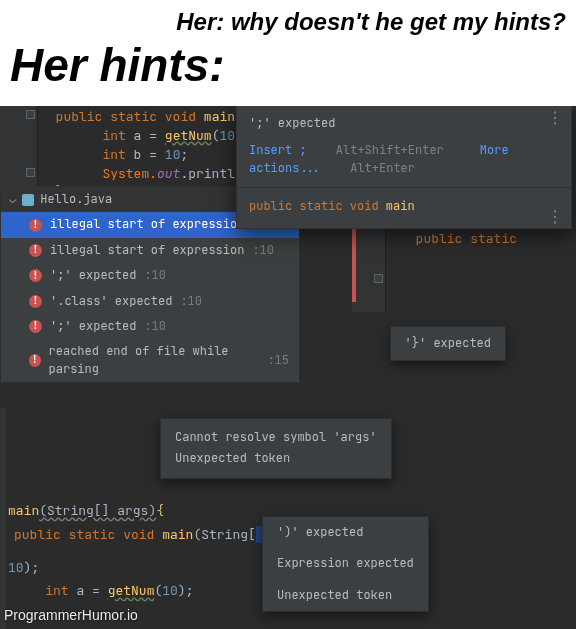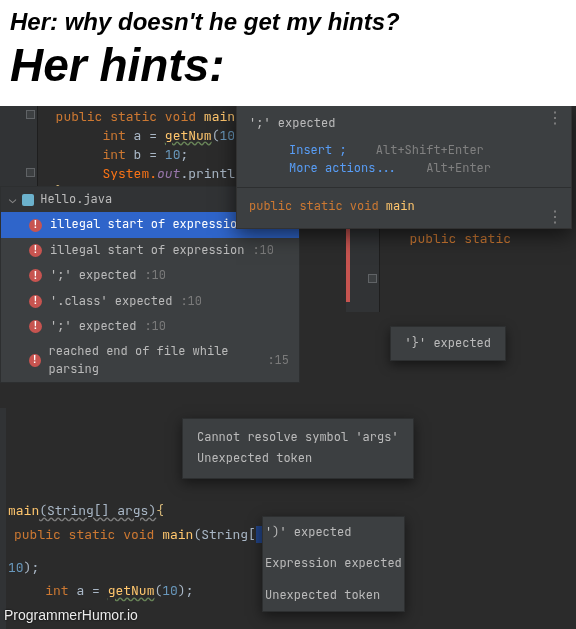--- a/index.html
+++ b/index.html
@@ -11,21 +11,21 @@
     overflow: hidden;
     position: relative;
   }
   .caption {
     background: #fff;
     padding: 8px 10px 4px 10px;
     font-style: italic;
     font-weight: bold;
     color: #000;
   }
-  .caption-line1 { font-size: 24px; line-height: 1.2; }
+  .caption-line1 { font-size: 24px; line-height: 1.2; text-align: right; }
   .caption-line2 { font-size: 46px; line-height: 1.15; margin-top: 2px; }
   .ide-area {
     position: absolute;
     left: 0; right: 0; top: 106px; bottom: 0;
     background: #2b2b2b;
     font-family: "JetBrains Mono", "Consolas", "DejaVu Sans Mono", monospace;
     font-size: 13px;
     line-height: 1.45;
     color: #a9b7c6;
     overflow: hidden;
@@ -64,21 +64,21 @@
     width: 336px;
     background: #3c3f41;
     border: 1px solid #323232;
     box-shadow: 0 6px 20px rgba(0,0,0,0.6);
     font-size: 12px;
     color: #bbbbbb;
     z-index: 50;
   }
   .popup-hint .hint-top { padding: 10px 34px 6px 12px; color: #bbbbbb; }
   .popup-hint .hint-actions { padding: 4px 12px 10px 12px; }
-  .popup-hint .hint-actions .link { color: #589df6; cursor: pointer; margin-left: 40px; }
+  .popup-hint .hint-actions .link { color: #589df6; cursor: pointer; }
   .popup-hint .hint-actions .shortcut { color: #808080; margin-left: 22px; }
   .popup-hint .hint-sep { border-top: 1px solid #2d2f30; }
   .popup-hint .hint-preview { padding: 10px 12px 12px 12px; font-family: inherit; white-space: pre; }
   .popup-hint .dots { position: absolute; right: 8px; top: 8px; color: #888; font-size: 16px; line-height: 10px; cursor: pointer; }
   .popup-hint .dots2 { position: absolute; right: 8px; bottom: 6px; color: #888; font-size: 16px; line-height: 10px; cursor: pointer; }
 
   
   .problems {
     position: absolute; left: 0; top: 80px;
     width: 300px;
@@ -107,21 +107,21 @@
   .err-icon {
     width: 13px; height: 13px; border-radius: 50%;
     background: #c75450; color: #fff; font-size: 10px;
     display: inline-flex; align-items: center; justify-content: center;
     font-family: sans-serif; font-weight: bold;
   }
   .problems .loc { color: #7a7a7a; }
 
   
   .code-mid {
-    position: absolute; right: 8px; top: 86px;
+    position: absolute; right: 2px; top: 86px;
     width: 222px; height: 120px;
     background: #2b2b2b;
     white-space: pre;
     overflow: hidden;
     z-index: 25;
   }
   .code-mid .line { padding-left: 10px; }
   .mini-gutter {
     position: absolute; left: 0; top: 0; bottom: 0; width: 34px;
     background: #313335; border-right: 1px solid #1e1e1e;
@@ -156,21 +156,21 @@
     position: absolute; left: 14px; top: 382px; white-space: pre;
     z-index: 20;
     width: 560px;
   }
 
   .tooltip-bot {
     position: absolute; background: #3c3f41; color: #bbb;
     border: 1px solid #2d2f30; box-shadow: 0 4px 12px rgba(0,0,0,.5);
     font-size: 12px; z-index: 70;
   }
-  .tooltip-bot .row { padding: 7px 2px; }
+  .tooltip-bot .row { padding: 7px 14px; }
 
   .watermark {
     position: absolute; left: 4px; bottom: 4px;
     font-family: Verdana, sans-serif; font-size: 14px;
     color: #ececec; text-shadow: 0 0 2px #000;
     z-index: 100;
   }
 </style>
 </head>
 <body>
@@ -273,21 +273,21 @@
   <div class="code-bottom1">
     <div class="gut"></div>
     <div style="padding-left:8px;">
       <div class="line"><span class="name">main</span><span class="warn-u">(String[] args)</span><span class="brace-y">{</span></div>
       <div class="line"><span class="num">10</span><span class="pun">);</span></div>
       <div class="line">&nbsp;</div>
       
     </div>
   </div>
 
-  <div class="tooltip-med" style="left:182px; top:312px;">
+  <div class="tooltip-med" style="left:160px; top:312px;">
     <div class="row">Cannot resolve symbol 'args'</div>
     <div class="row">Unexpected token</div>
   </div>
 
   <div class="code-bottom2">
     <div class="line"><span class="kw">public static void</span> <span class="name">main</span><span class="pun">(String[</span><span class="caret-hl cursor-bracket"> </span><span class="pun">] </span><span class="warn-u">args</span><span class="pun">)</span><span class="brace-y">{</span></div>
     <div class="line">    <span class="kw">int</span><span class="pun"> a = </span><span class="name typo-u">getNum</span><span class="pun">(</span><span class="num">10</span><span class="pun">);</span></div>
     
     
     

